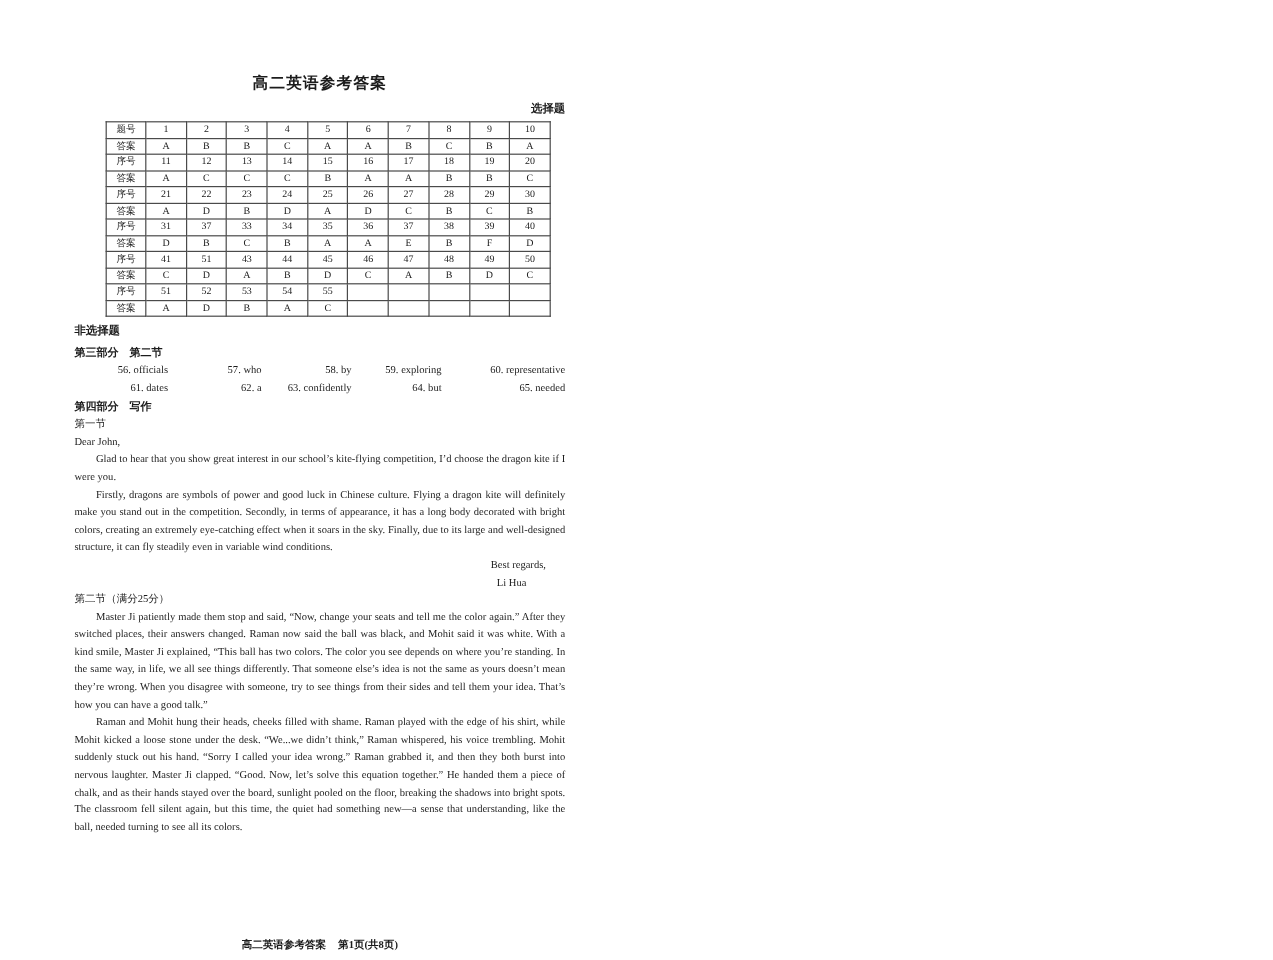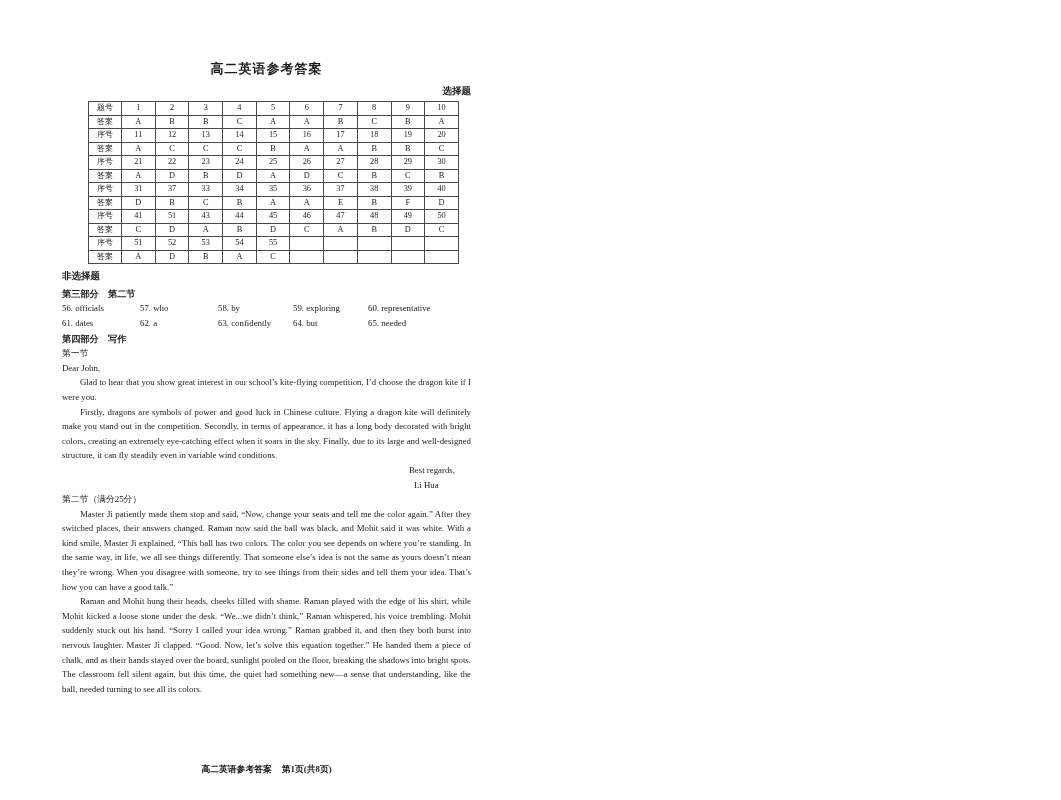--- a/index.html
+++ b/index.html
@@ -55,34 +55,35 @@
   }
   .part-title {
     font-weight: bold;
     font-size: 9.2px;
     margin: 1px 0 0 0;
   }
   .ans-row {
     display: grid;
     grid-template-columns: 78px 78px 75px 75px auto;
     margin: 0;
+    text-align: right;
   }
   .plain-line { margin: 0; }
   p.body-para {
     margin: 0;
     text-align: justify;
     text-indent: 18px;
   }
   p.no-indent { text-indent: 0; }
   .closing-line { margin: 0 0 0 347px; }
   .signature-line { margin: 0 0 0 352px; }
   .lead-italic { }
   .footer {
     position: absolute;
-    left: 62px; top: 764px;
+    left: 62px; top: 782px;
     width: 409px;
     text-align: center;
     font-size: 8.8px;
     font-weight: bold;
   }
   .footer span + span { margin-left: 10px; }
 </style>
 </head>
 <body>
 

